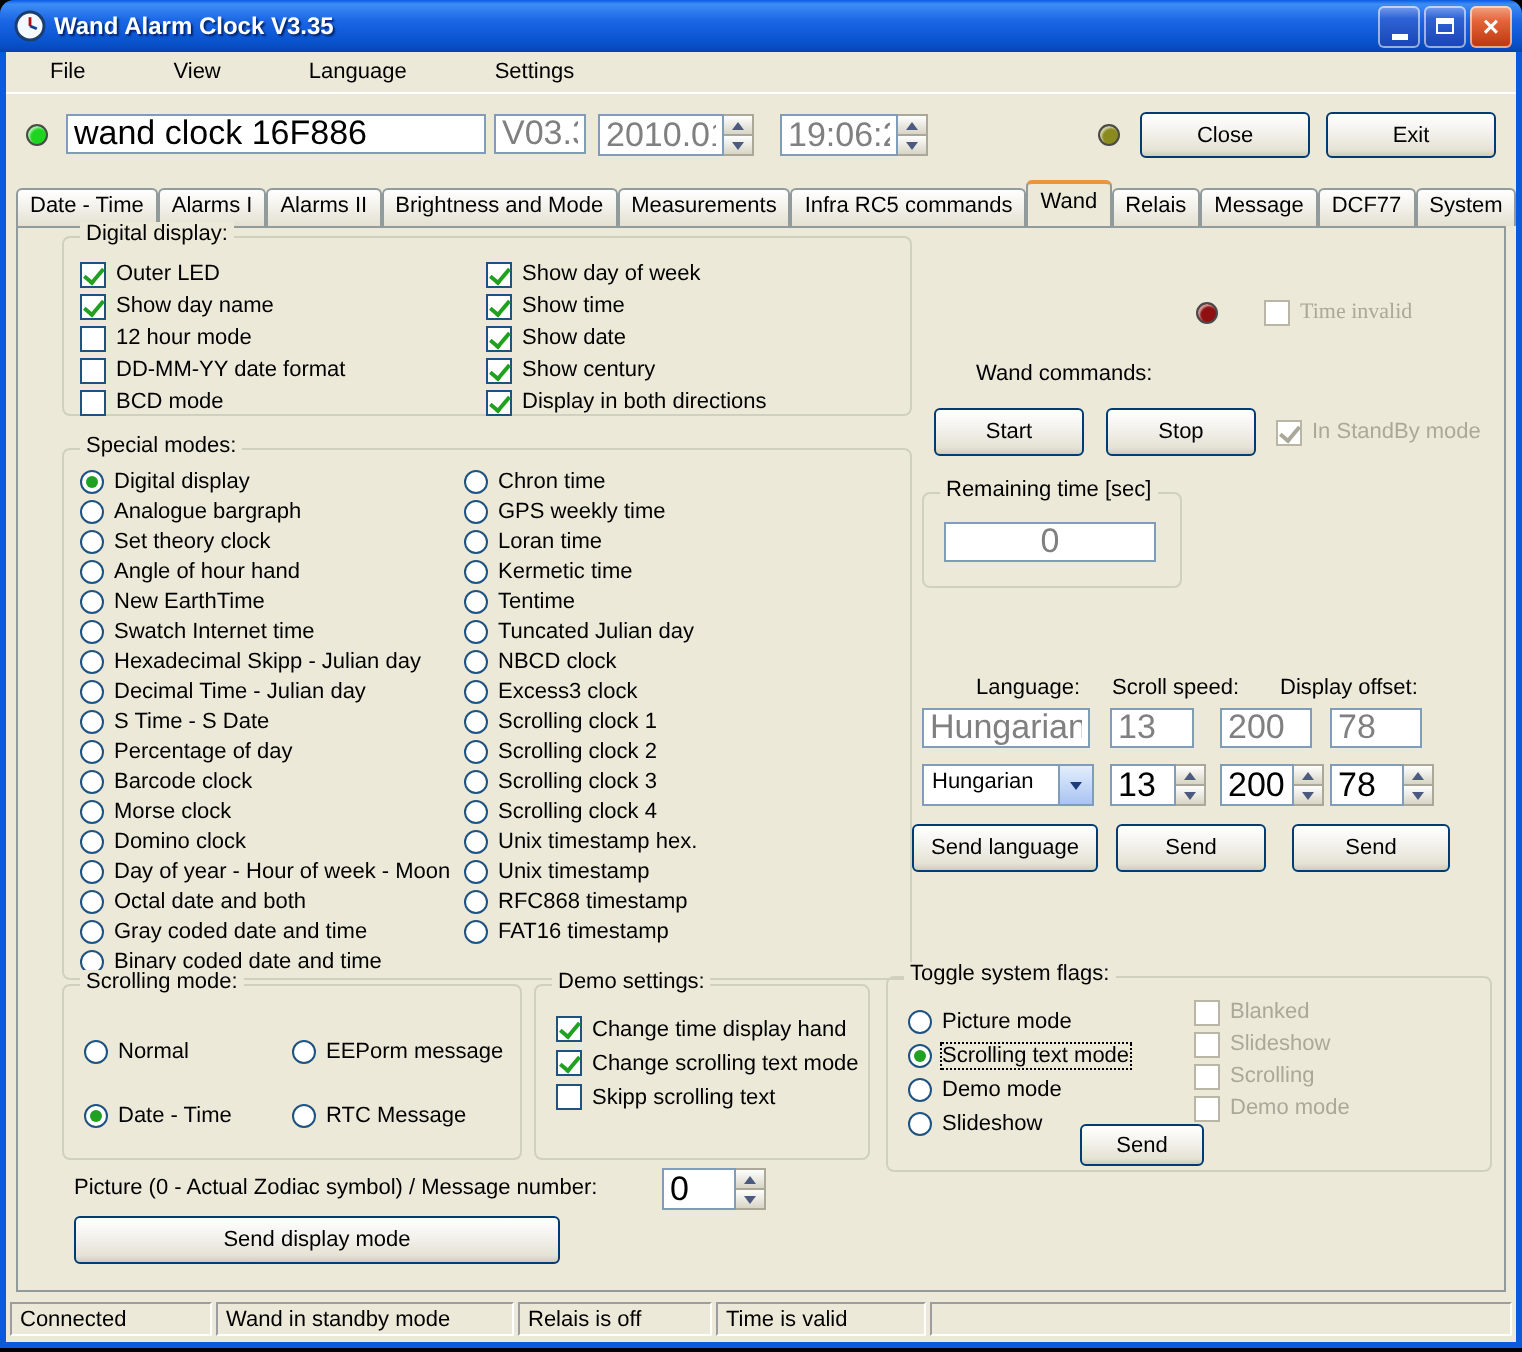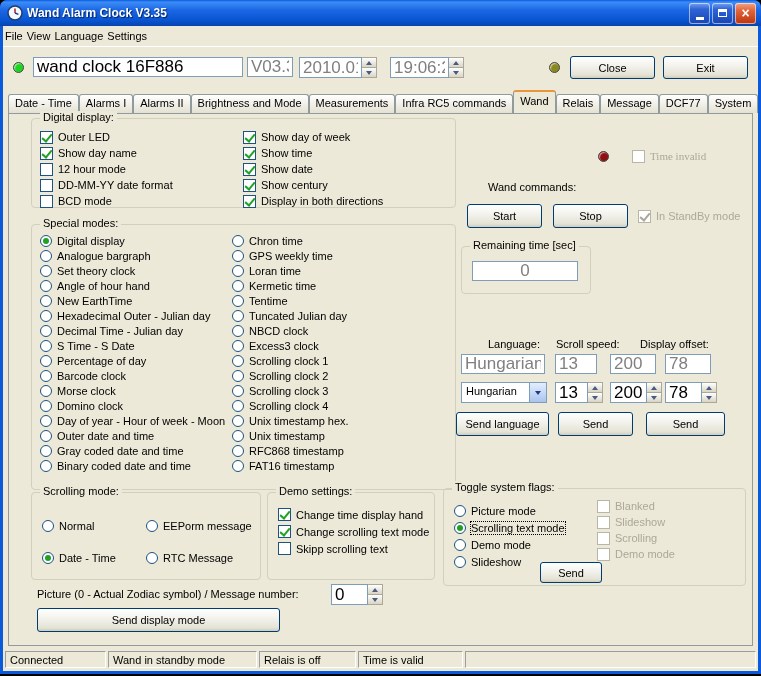--- a/index.html
+++ b/index.html
@@ -36,21 +36,21 @@
   .glyph-x { color:#fff; font-weight:bold; font-size:14px; line-height:14px; }
   
   .client {
     position:absolute; left:3px; right:3px; top:26px; bottom:3px;
     background:#ECE9D8;
   }
   .menubar {
     position:absolute; left:0; top:0; right:0; height:20px;
     display:flex; align-items:center; border-bottom:1px solid #fff;
   }
-  .menu-item { padding:2px 2px; cursor:default; }
+  .menu-item { padding:2px 22px; cursor:default; }
   
   .toolbar { position:absolute; left:0; top:20px; right:0; height:46px; }
   .led {
     position:absolute; width:9px; height:9px; border-radius:50%;
     border:1px solid #4A4A4A; box-shadow:inset 1px 1px 1px rgba(255,255,255,.6);
   }
   .field {
     position:absolute; height:20px; box-sizing:border-box;
     border:1px solid #7F9DB9; background:#fff; padding:1px 3px;
     font-family:"Liberation Sans", sans-serif; font-size:17px; color:#000; outline:none;
@@ -288,21 +288,25 @@
             <label class="ctl">
               <span class="glyph radio"></span>
               <span class="lbl">Angle of hour hand</span>
             </label>
             <label class="ctl">
               <span class="glyph radio"></span>
               <span class="lbl">New EarthTime</span>
             </label>
             <label class="ctl">
               <span class="glyph radio"></span>
-              <span class="lbl">Hexadecimal Outer - Julian day</span>
+              <span class="lbl">Swatch Internet time</span>
+            </label>
+            <label class="ctl">
+              <span class="glyph radio"></span>
+              <span class="lbl">Hexadecimal Skipp - Julian day</span>
             </label>
             <label class="ctl">
               <span class="glyph radio"></span>
               <span class="lbl">Decimal Time - Julian day</span>
             </label>
             <label class="ctl">
               <span class="glyph radio"></span>
               <span class="lbl">S Time - S Date</span>
             </label>
             <label class="ctl">
@@ -320,21 +324,21 @@
             <label class="ctl">
               <span class="glyph radio"></span>
               <span class="lbl">Domino clock</span>
             </label>
             <label class="ctl">
               <span class="glyph radio"></span>
               <span class="lbl">Day of year - Hour of week - Moon</span>
             </label>
             <label class="ctl">
               <span class="glyph radio"></span>
-              <span class="lbl">Outer date and time</span>
+              <span class="lbl">Octal date and both</span>
             </label>
             <label class="ctl">
               <span class="glyph radio"></span>
               <span class="lbl">Gray coded date and time</span>
             </label>
             <label class="ctl">
               <span class="glyph radio"></span>
               <span class="lbl">Binary coded date and time</span>
             </label>
           </div>

